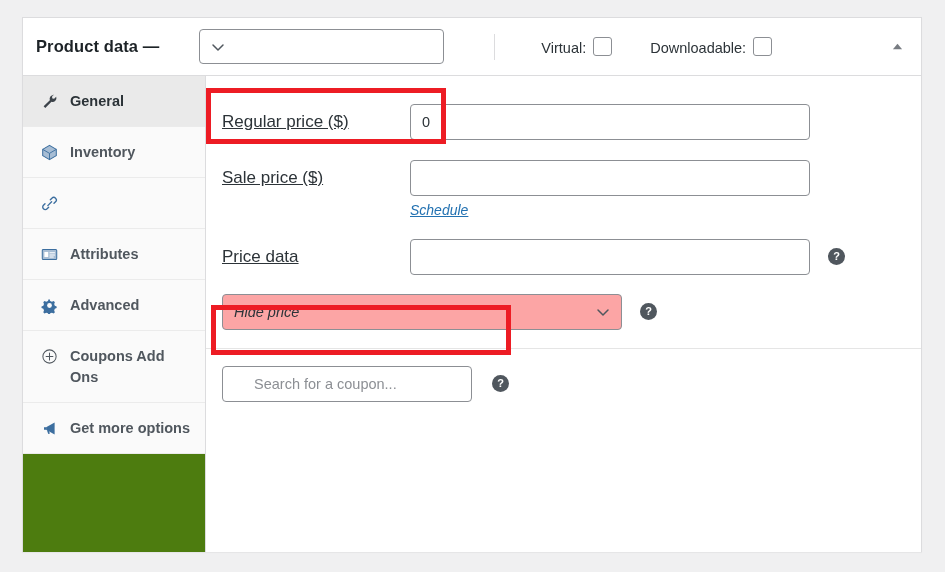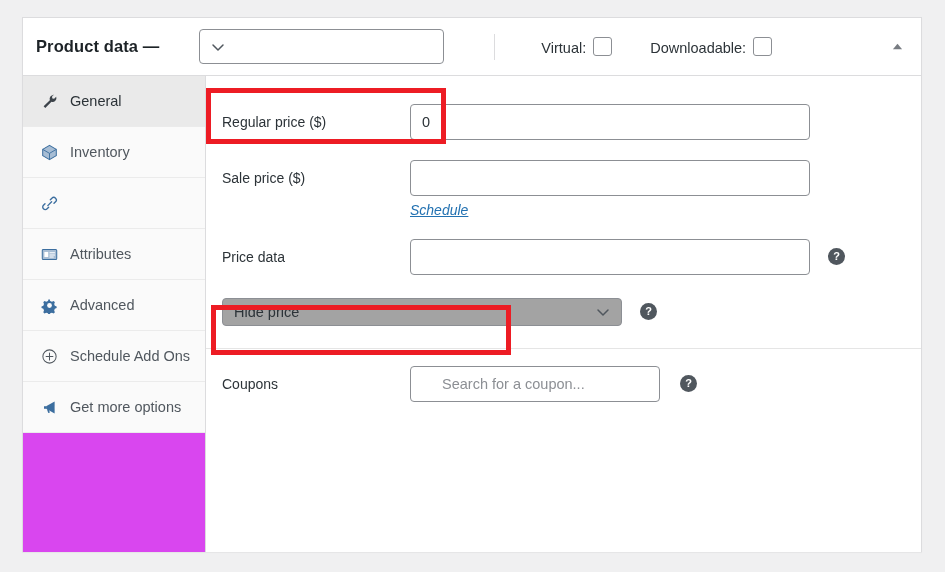--- a/index.html
+++ b/index.html
@@ -115,24 +115,25 @@
   #panel-body {
     display: flex;
     height: 476px;
     align-items: stretch;
   }
 
   
   #tabs {
     width: 183px;
     flex: none;
-    background: #d946ef;
+    background: #4d7c0f;
     border-right: 1px solid #dcdcde;
     box-sizing: border-box;
     padding-top: 0;
+    font-weight: bold;
   }
   .tab {
     display: flex;
     align-items: flex-start;
     min-height: 51px;
     padding: 15px 10px 14px 17px;
     box-sizing: border-box;
     border-bottom: 1px solid #ebebeb;
     color: #50575e;
     font-size: 14.5px;
@@ -171,51 +172,53 @@
     padding-left: 16px;
     box-sizing: border-box;
     position: relative;
   }
   .frow.tall { height: 74px; align-items: flex-start; padding-top: 11px; }
   .frow.sep { border-top: 1px solid #e5e5e5; margin-top: 9px; padding-top: 0; height: 70px; }
 
   .flabel {
     width: 188px;
     flex: none;
-    font-size: 14px;
+    font-size: 17px;
     color: #2c3338;
     white-space: nowrap;
+    text-decoration: underline;
   }
   .finput {
     width: 400px;
     height: 36px;
     border: 1px solid #8c8f94;
     border-radius: 4px;
     background: #fff;
     box-sizing: border-box;
     font-size: 14.5px;
     color: #2c3338;
     display: flex;
     align-items: center;
     padding: 0 11px;
   }
   .finput .ph { color: #8c8f94; margin-left: 20px; }
   .finput.coupon { width: 250px; }
   .fselect {
     width: 400px;
-    height: 28px;
+    height: 36px;
     border: 1px solid #8c8f94;
     border-radius: 4px;
-    background: #a3a3a3;
+    background: #fca5a5;
     box-sizing: border-box;
     font-size: 14.5px;
     color: #2c3338;
     display: flex;
     align-items: center;
     padding: 0 11px;
+    font-style: italic;
   }
   .fselect .val { flex: 1; white-space: nowrap; }
 
   .col-input { position: relative; }
   .schedule-link {
     display: inline-block;
     margin-top: 6px;
     font-size: 14px;
     font-style: italic;
     color: #2271b1;
@@ -338,21 +341,21 @@
         <span class="tlabel">Advanced</span>
       </div>
 
       <div class="tab">
         <span class="ticon">
           <svg viewBox="0 0 20 20" width="17" height="17">
               <circle cx="10" cy="10" r="7.8" fill="none" stroke="#50575e" stroke-width="1.2"></circle>
               <path d="M10 6v8M6 10h8" stroke="#50575e" stroke-width="1.2" stroke-linecap="round"></path>
             </svg>
         </span>
-        <span class="tlabel">Schedule Add Ons</span>
+        <span class="tlabel">Coupons Add Ons</span>
       </div>
 
       <div class="tab">
         <span class="ticon">
           <svg viewBox="0 0 20 20" width="17" height="17">
               <path d="M16 3 6 8.5v3L16 17z" fill="#3c6e9f"></path>
               <path d="M6 8.5H3.5v3H6z" fill="#3c6e9f"></path>
               <path d="M7 12l1.5 4.5 2-.6L9 12z" fill="#3c6e9f"></path>
             </svg>
         </span>
@@ -404,21 +407,20 @@
         </div>
         <span class="help-icon">
           <svg viewBox="0 0 17 17" width="17" height="17">
               <circle cx="8.5" cy="8.5" r="8.5" fill="#50575e"></circle>
               <text x="8.5" y="12.4" font-family="Liberation Sans, sans-serif" font-size="11" font-weight="bold" fill="#ffffff" text-anchor="middle">?</text>
             </svg>
         </span>
       </div>
 
       <div class="frow sep" style="display:flex;align-items:center;">
-        <span class="flabel">Coupons</span>
         <div class="finput coupon">
           <span class="ph">Search for a coupon...</span>
         </div>
         <span class="help-icon" style="margin-left:20px;">
           <svg viewBox="0 0 17 17" width="17" height="17">
               <circle cx="8.5" cy="8.5" r="8.5" fill="#50575e"></circle>
               <text x="8.5" y="12.4" font-family="Liberation Sans, sans-serif" font-size="11" font-weight="bold" fill="#ffffff" text-anchor="middle">?</text>
             </svg>
         </span>
       </div>

